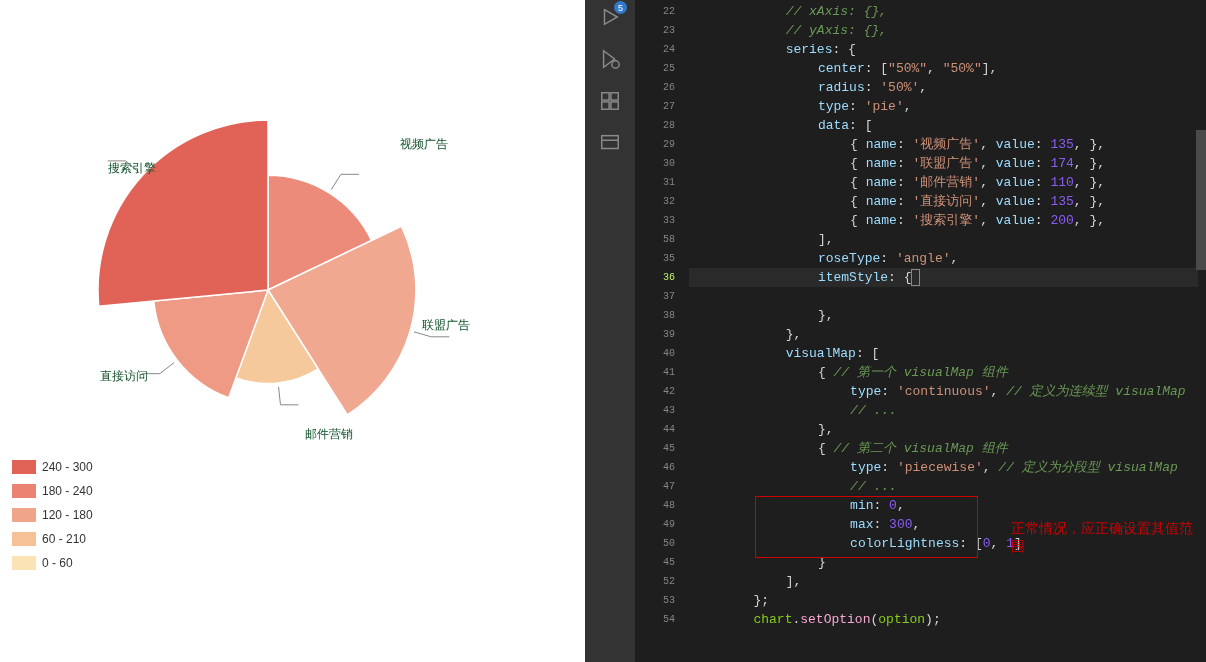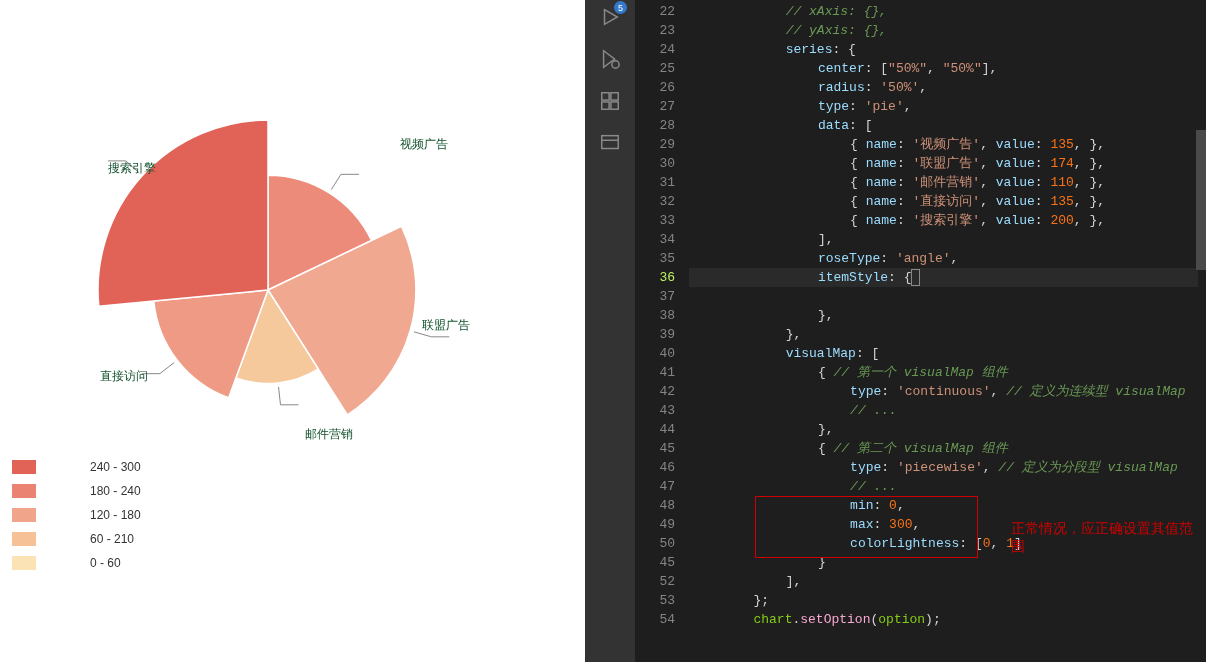--- a/index.html
+++ b/index.html
@@ -8,43 +8,43 @@
 
   
   .chart-panel { width: 585px; height: 662px; background: #fff; position: relative; }
   .chart-svg { position: absolute; left: 0; top: 0; }
 
   
   .chart-label { position: absolute; color: #14532d; font-size: 12px; font-family: Arial, "Microsoft YaHei", sans-serif; }
 
   
   .legend { position: absolute; left: 12px; top: 455px; }
-  .legend-row { display: flex; align-items: center; height: 23px; margin-bottom: 1px; gap: 48px; }
+  .legend-row { display: flex; align-items: center; height: 23px; margin-bottom: 1px; }
   .legend-swatch { width: 24px; height: 14px; margin-right: 6px; }
   .legend-label { font-size: 12px; color: #333; font-family: Arial, sans-serif; }
 
   
   .activity-bar { width: 50px; height: 662px; background: #333333; display: flex; flex-direction: column; align-items: center; padding-top: 4px; gap: 16px; }
   .activity-icon { width: 26px; height: 26px; color: #8a8a8a; display:flex;align-items:center;justify-content:center; }
   .activity-badge { position: relative; }
   .badge-dot { position:absolute; top:-3px; right:-4px; width:13px;height:13px;border-radius:50%; background:#3279cb; color:#fff; font-size:9px; display:flex;align-items:center;justify-content:center; font-family:Arial; }
 
   
   .editor { flex: 1; height: 662px; background: #1e1e1e; display: flex; position: relative; }
-  .gutter { width: 54px; background: #1e1e1e; text-align: right; padding-right: 14px; color: #858585; font-size: 13px; line-height: 19px; padding-top: 2px; user-select:none; }
+  .gutter { width: 54px; background: #1e1e1e; text-align: right; padding-right: 14px; color: #858585; font-size: 10px; line-height: 19px; padding-top: 2px; user-select:none; }
   .gutter .current { color: #bef264; }
   .code { flex: 1; position: relative; padding-top: 2px; color: #d4d4d4; line-height: 19px; font-size: 13px; white-space: pre; }
   .line { height: 19px; }
   .indent { border-left: 1px solid #404040; display:inline-block; width: 0; margin-left: 0; }
 
   
   .cm  { color: #6a9955; font-style: italic; }   
   .prop{ color: #9cdcfe; }   
   .str { color: #ce9178; }   
-  .num { color: #f97316; text-align: right; }   
+  .num { color: #8b5cf6; text-align: right; }   
   .fn  { color: #f9a8d4; }   
   .pun { color: #d4d4d4; }
   .id  { color: #84cc16; }
 
   
   .cur-line { background: #2a2a2a; }
   .cursor-box { outline: 1px solid #888; display:inline-block; width:7px; height:15px; vertical-align:middle; }
 
   
   .red-box { position:absolute; border:1px solid #d00000; }
@@ -137,21 +137,21 @@
       <div class="">24</div>
       <div class="">25</div>
       <div class="">26</div>
       <div class="">27</div>
       <div class="">28</div>
       <div class="">29</div>
       <div class="">30</div>
       <div class="">31</div>
       <div class="">32</div>
       <div class="">33</div>
-      <div class="">34</div>
+      <div class="">58</div>
       <div class="">35</div>
       <div class="current">36</div>
       <div class="">37</div>
       <div class="">38</div>
       <div class="">39</div>
       <div class="">40</div>
       <div class="">41</div>
       <div class="">42</div>
       <div class="">43</div>
       <div class="">44</div>

